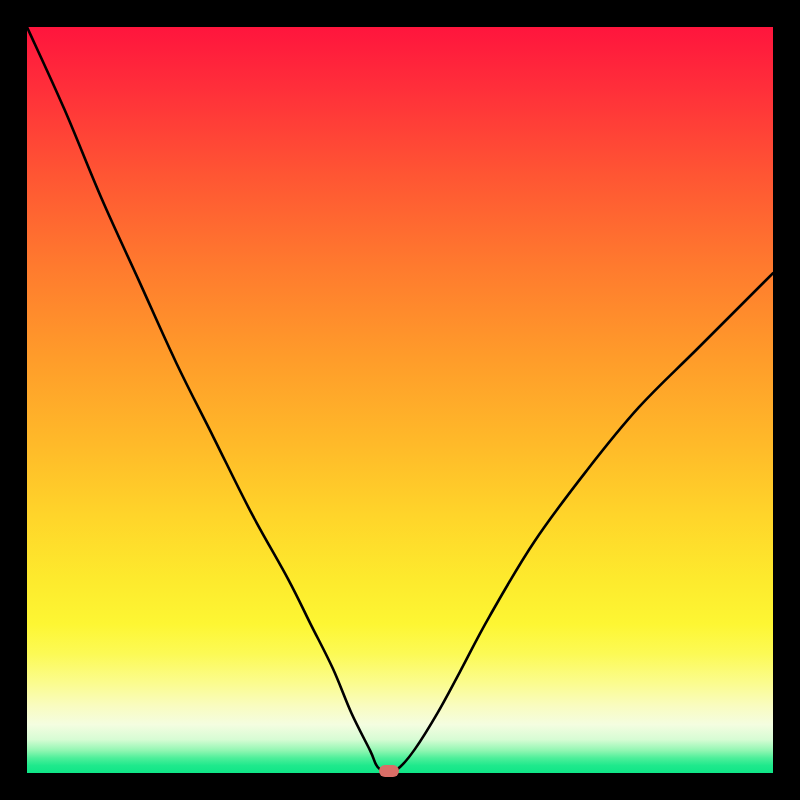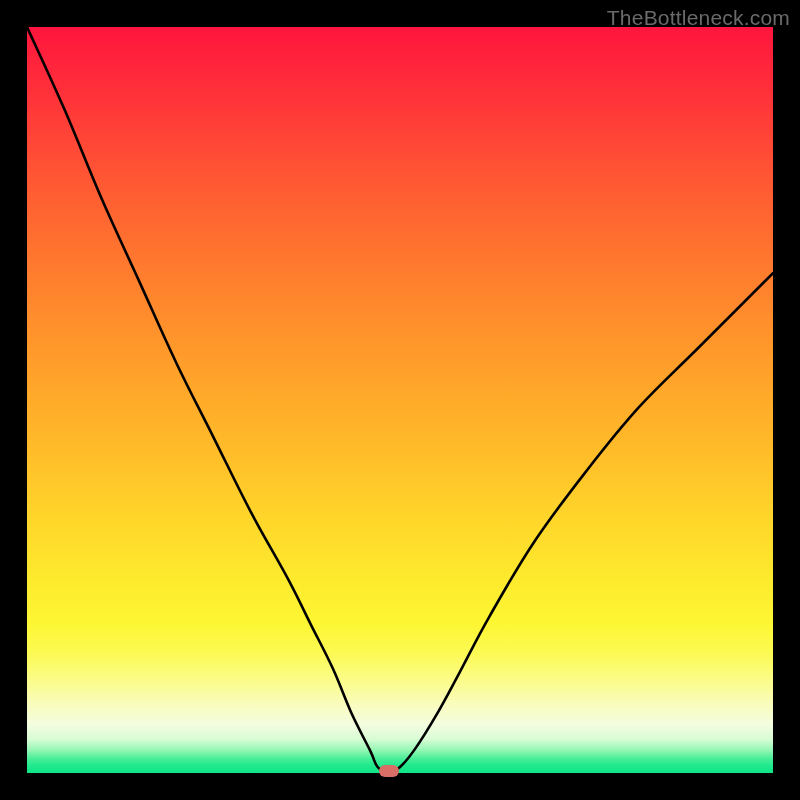--- a/index.html
+++ b/index.html
@@ -69,20 +69,19 @@
     top: 0;
     width: 746px;
     height: 746px;
     z-index: 4;
   }
 </style>
 </head>
 <body>
 
 <div class="frame">
-  <div class="watermark">TheBottleneck.com</div>
   <div class="plot">
     <svg class="curve" viewBox="0 0 746 746" preserveAspectRatio="none">
       <path id="curve-path" fill="none" stroke="#000" stroke-width="2.6" stroke-linejoin="round" stroke-linecap="round" d="M 0.00 0.00 C 6.71 14.77, 23.87 51.18, 37.30 82.06 C 50.73 112.94, 61.17 140.70, 74.60 171.58 C 88.03 202.46, 98.47 224.10, 111.90 253.64 C 125.33 283.18, 135.77 307.50, 149.20 335.70 C 162.63 363.90, 173.07 383.44, 186.50 410.30 C 199.93 437.16, 210.37 459.39, 223.80 484.90 C 237.23 510.41, 250.36 531.90, 261.10 552.04 C 271.84 572.18, 275.42 580.69, 283.48 596.80 C 291.54 612.91, 298.47 625.45, 305.86 641.56 C 313.25 657.67, 317.80 671.55, 324.51 686.32 C 331.22 701.09, 338.46 713.95, 343.16 723.62 C 347.86 733.29, 347.26 736.00, 350.62 740.03 C 353.98 744.06, 357.78 746.00, 361.81 746.00 C 365.84 746.00, 368.30 744.33, 373.00 740.03 C 377.70 735.74, 381.21 731.80, 387.92 722.13 C 394.63 712.46, 402.24 700.15, 410.30 686.32 C 418.36 672.49, 423.28 662.75, 432.68 645.29 C 442.08 627.83, 449.09 612.84, 462.52 589.34 C 475.95 565.84, 489.82 540.92, 507.28 514.74 C 524.74 488.56, 540.70 468.04, 559.50 443.87 C 578.30 419.70, 591.58 402.62, 611.72 380.46 C 631.86 358.30, 647.23 344.95, 671.40 320.78 C 695.57 296.61, 732.57 259.61, 746.00 246.18"></path>
     </svg>
     <div id="marker" class="marker" style="left: 361.81px; top: 743.762px; background: rgb(217, 110, 103);"></div>
   </div>
 </div>
 
 </body></html>

